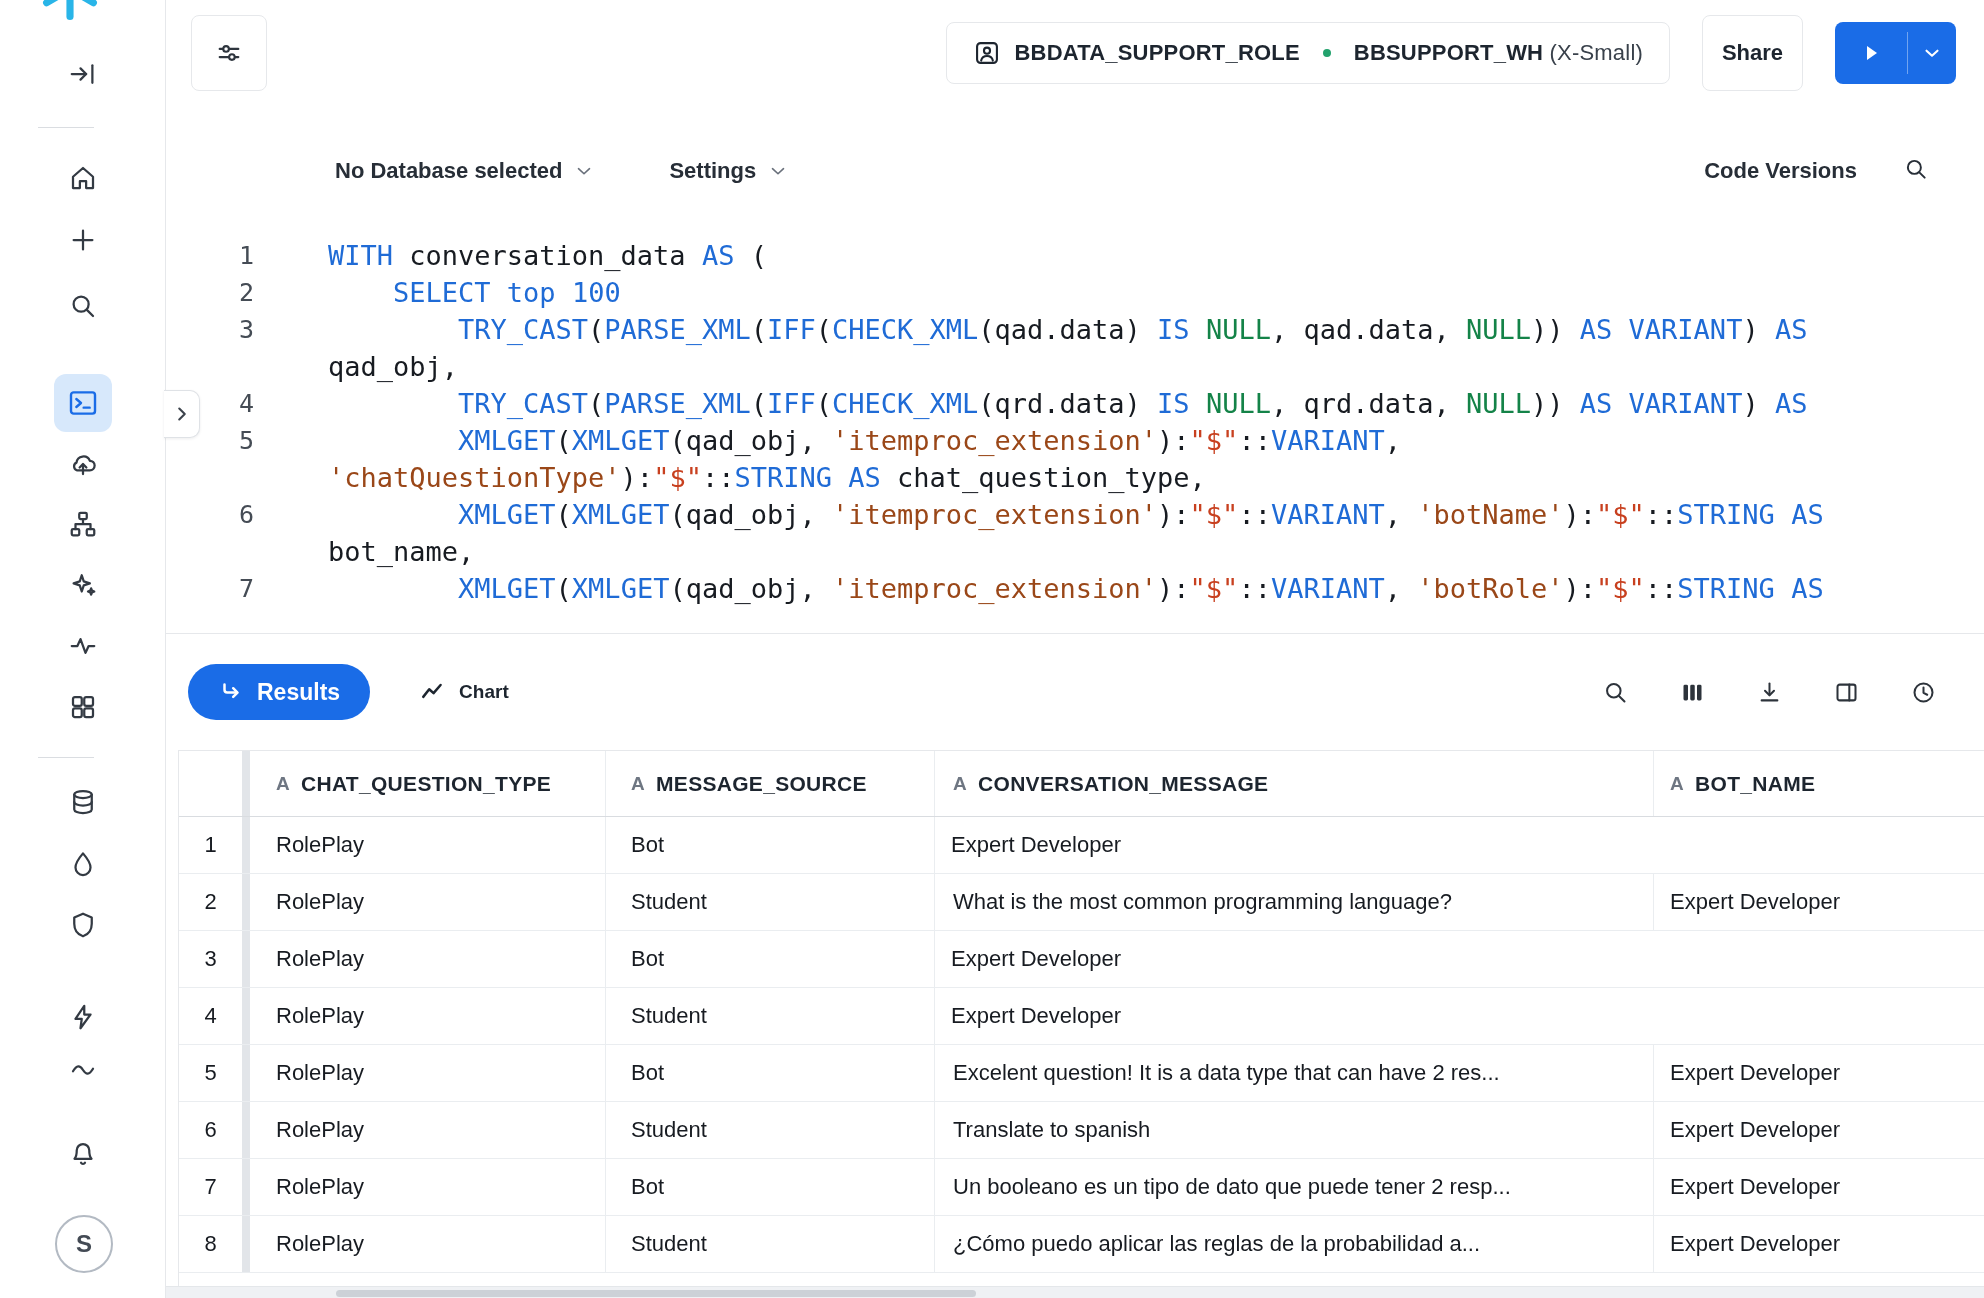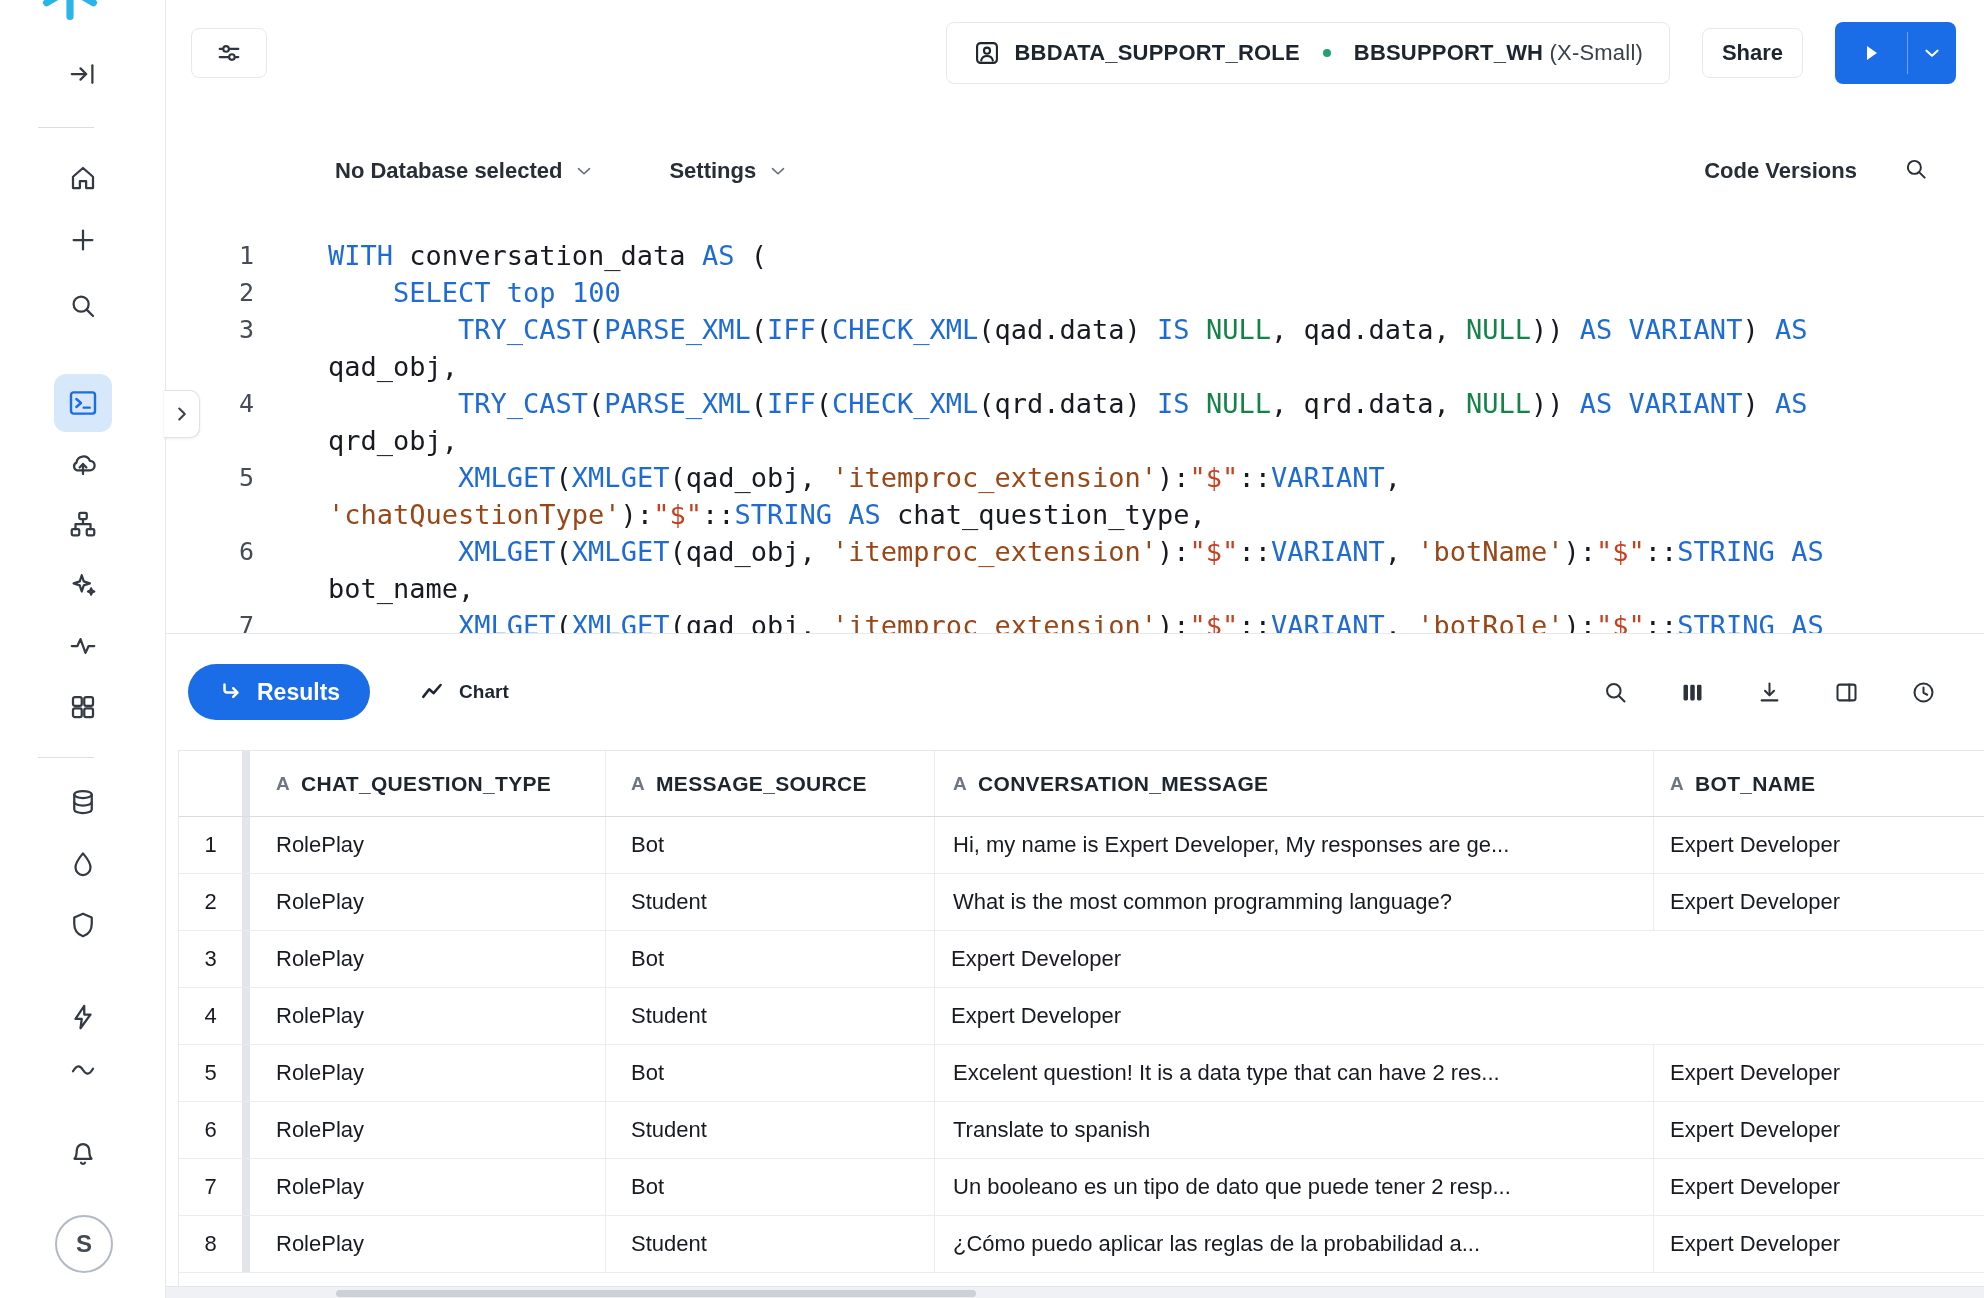--- a/index.html
+++ b/index.html
@@ -27,21 +27,21 @@
   .logo-clip{position:absolute; left:30px; top:-44px; width:80px; height:66px; color:#29b5e8;}
   .avatar{position:absolute; left:55px; width:58px; height:58px; border-radius:50%;
     border:2px solid #b3bac3; display:flex; align-items:center; justify-content:center;
     font-size:24px; font-weight:600; color:#434a54;}
 
   
   .main{position:relative; flex:1; border-left:1px solid var(--border); background:#fff;padding-left:45px;}
 
   .topbar{position:absolute; top:0; left:0; right:0; height:106px; display:flex;
     align-items:center; padding:0 28px 0 25px;}
-  .btn-outline{height:50px; border:1px solid var(--border); border-radius:8px; background:#fff;
+  .btn-outline{height:76px; border:1px solid var(--border); border-radius:8px; background:#fff;
     display:flex; align-items:center; justify-content:center; cursor:pointer;}
   .filter-btn{width:76px; color:#2e353e;}
   .ctx-pill{height:62px; border:1px solid var(--border); border-radius:8px; display:flex;
     align-items:center; padding:0 26px; gap:13px; margin-left:auto; cursor:pointer;}
   .ctx-pill .lbl{font-size:22px; font-weight:600; color:var(--ink); letter-spacing:.2px;}
   .ctx-pill .sub{font-weight:400; color:#39414b;}
   .dot{width:8px; height:8px; border-radius:50%; background:#23a26d; margin:0 10px;}
   .share-btn{width:101px; margin-left:32px; font-size:22px; font-weight:700; color:var(--ink);}
   .run-btn{display:flex; margin-left:32px; height:62px; border-radius:8px; overflow:hidden;
     background:var(--accent); color:#fff; cursor:pointer;}
@@ -325,21 +325,20 @@
           </svg>
       </div>
     </div>
 
     <div class="editor">
         <div class="code-row"><span class="ln">1</span><span class="code-text"><span class="tok-kw">WITH</span><span class="tok-pl"> conversation_data </span><span class="tok-kw">AS</span><span class="tok-pl"> (</span></span></div>
         <div class="code-row"><span class="ln">2</span><span class="code-text"><span class="tok-pl">    </span><span class="tok-kw">SELECT</span><span class="tok-pl"> </span><span class="tok-kw">top</span><span class="tok-pl"> </span><span class="tok-num">100</span></span></div>
         <div class="code-row"><span class="ln">3</span><span class="code-text"><span class="tok-pl">        </span><span class="tok-fn">TRY_CAST</span><span class="tok-pl">(</span><span class="tok-fn">PARSE_XML</span><span class="tok-pl">(</span><span class="tok-fn">IFF</span><span class="tok-pl">(</span><span class="tok-fn">CHECK_XML</span><span class="tok-pl">(qad.data) </span><span class="tok-kw">IS</span><span class="tok-pl"> </span><span class="tok-nul">NULL</span><span class="tok-pl">, qad.data, </span><span class="tok-nul">NULL</span><span class="tok-pl">)) </span><span class="tok-kw">AS</span><span class="tok-pl"> </span><span class="tok-kw">VARIANT</span><span class="tok-pl">) </span><span class="tok-kw">AS</span></span></div>
         <div class="code-row"><span class="ln"></span><span class="code-text"><span class="tok-pl">qad_obj,</span></span></div>
         <div class="code-row"><span class="ln">4</span><span class="code-text"><span class="tok-pl">        </span><span class="tok-fn">TRY_CAST</span><span class="tok-pl">(</span><span class="tok-fn">PARSE_XML</span><span class="tok-pl">(</span><span class="tok-fn">IFF</span><span class="tok-pl">(</span><span class="tok-fn">CHECK_XML</span><span class="tok-pl">(qrd.data) </span><span class="tok-kw">IS</span><span class="tok-pl"> </span><span class="tok-nul">NULL</span><span class="tok-pl">, qrd.data, </span><span class="tok-nul">NULL</span><span class="tok-pl">)) </span><span class="tok-kw">AS</span><span class="tok-pl"> </span><span class="tok-kw">VARIANT</span><span class="tok-pl">) </span><span class="tok-kw">AS</span></span></div>
-        <div class="code-row"><span class="ln"></span><span class="code-text"><span class="tok-pl">qrd_obj,</span></span></div>
         <div class="code-row"><span class="ln">5</span><span class="code-text"><span class="tok-pl">        </span><span class="tok-fn">XMLGET</span><span class="tok-pl">(</span><span class="tok-fn">XMLGET</span><span class="tok-pl">(qad_obj, </span><span class="tok-str">'itemproc_extension'</span><span class="tok-pl">):</span><span class="tok-dlr">"$"</span><span class="tok-pl">::</span><span class="tok-kw">VARIANT</span><span class="tok-pl">,</span></span></div>
         <div class="code-row"><span class="ln"></span><span class="code-text"><span class="tok-str">'chatQuestionType'</span><span class="tok-pl">):</span><span class="tok-dlr">"$"</span><span class="tok-pl">::</span><span class="tok-kw">STRING</span><span class="tok-pl"> </span><span class="tok-kw">AS</span><span class="tok-pl"> chat_question_type,</span></span></div>
         <div class="code-row"><span class="ln">6</span><span class="code-text"><span class="tok-pl">        </span><span class="tok-fn">XMLGET</span><span class="tok-pl">(</span><span class="tok-fn">XMLGET</span><span class="tok-pl">(qad_obj, </span><span class="tok-str">'itemproc_extension'</span><span class="tok-pl">):</span><span class="tok-dlr">"$"</span><span class="tok-pl">::</span><span class="tok-kw">VARIANT</span><span class="tok-pl">, </span><span class="tok-str">'botName'</span><span class="tok-pl">):</span><span class="tok-dlr">"$"</span><span class="tok-pl">::</span><span class="tok-kw">STRING</span><span class="tok-pl"> </span><span class="tok-kw">AS</span></span></div>
         <div class="code-row"><span class="ln"></span><span class="code-text"><span class="tok-pl">bot_name,</span></span></div>
         <div class="code-row"><span class="ln">7</span><span class="code-text"><span class="tok-pl">        </span><span class="tok-fn">XMLGET</span><span class="tok-pl">(</span><span class="tok-fn">XMLGET</span><span class="tok-pl">(qad_obj, </span><span class="tok-str">'itemproc_extension'</span><span class="tok-pl">):</span><span class="tok-dlr">"$"</span><span class="tok-pl">::</span><span class="tok-kw">VARIANT</span><span class="tok-pl">, </span><span class="tok-str">'botRole'</span><span class="tok-pl">):</span><span class="tok-dlr">"$"</span><span class="tok-pl">::</span><span class="tok-kw">STRING</span><span class="tok-pl"> </span><span class="tok-kw">AS</span></span></div>
       </div>
 
     <div class="expander">
       <svg viewBox="0 0 24 24" width="22" height="22">
           <polyline class="si2" points="9,6 15,12 9,18"></polyline>
@@ -428,21 +427,20 @@
             <span class="type-a">A</span>
             <span>BOT_NAME</span>
           </div>
         </div>
       <div>
           <div class="trow">
             <div class="cell c-num">1</div>
             <div class="cell c-gut"></div>
             <div class="cell c1">RolePlay</div>
             <div class="cell c2">Bot</div>
-            <div class="cell c3">Hi, my name is Expert Developer, My responses are ge...</div>
             <div class="cell c4">Expert Developer</div>
           </div>
           <div class="trow">
             <div class="cell c-num">2</div>
             <div class="cell c-gut"></div>
             <div class="cell c1">RolePlay</div>
             <div class="cell c2">Student</div>
             <div class="cell c3">What is the most common programming language?</div>
             <div class="cell c4">Expert Developer</div>
           </div>

